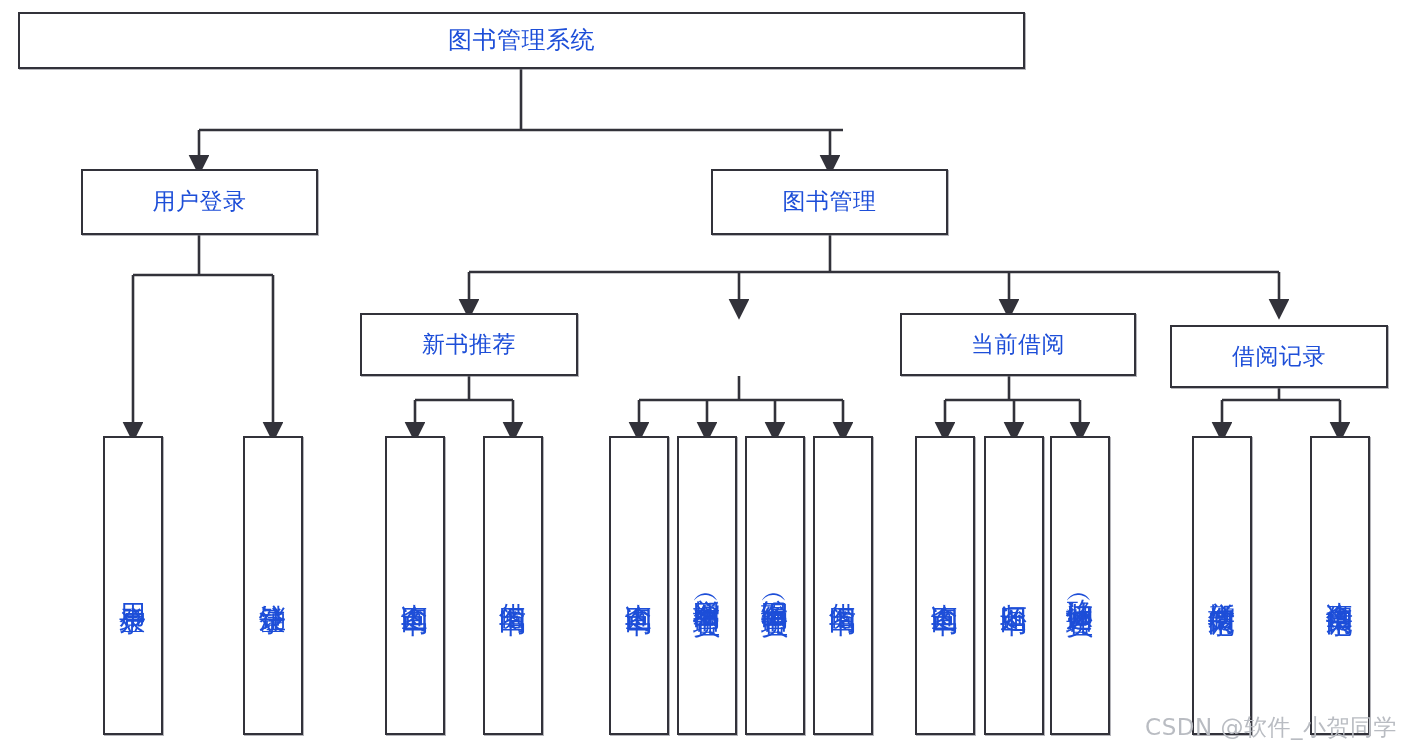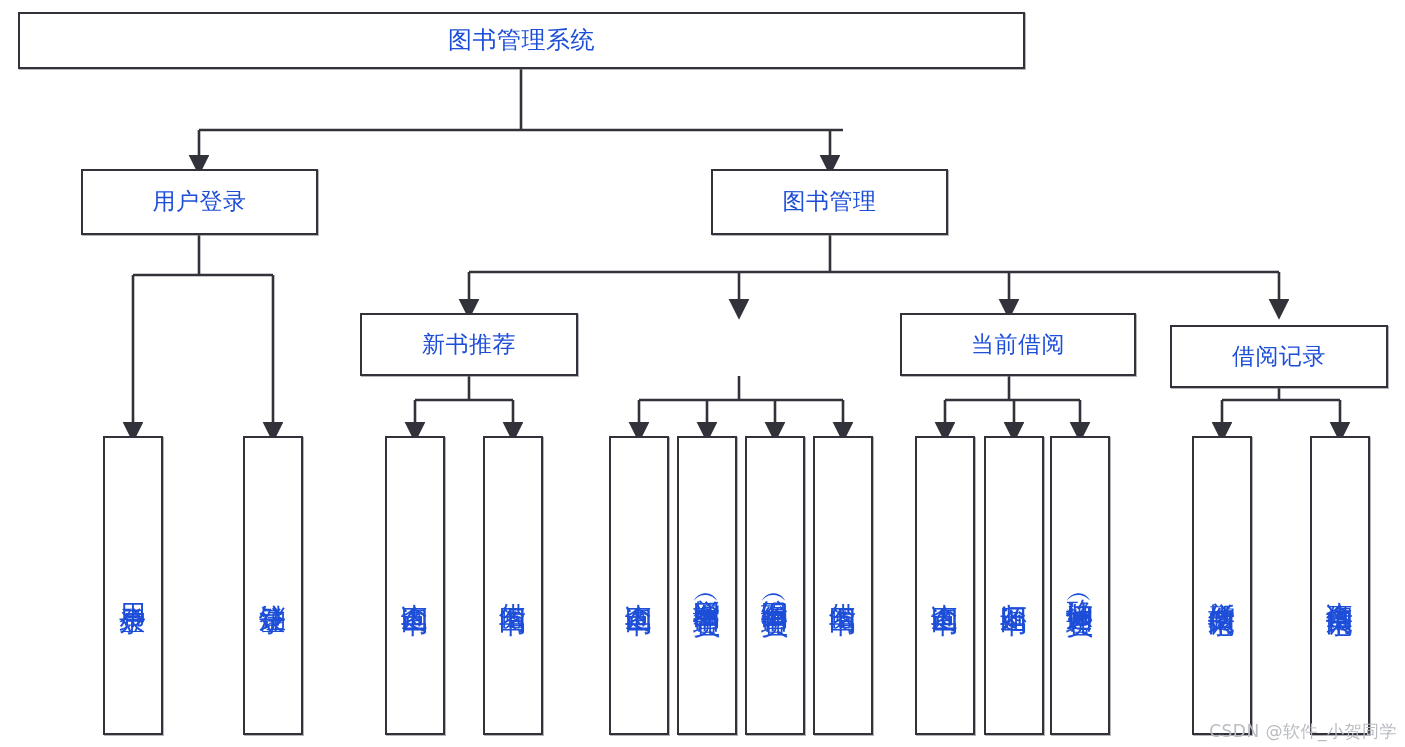--- a/index.html
+++ b/index.html
@@ -61,21 +61,21 @@
     font-size: 27px;
     line-height: 1.0;
     letter-spacing: 2px;
     white-space: nowrap;
     max-height: 284px;
   }
   #watermark {
     position: absolute;
     right: 8px;
     bottom: 4px;
-    font-size: 17px;
+    font-size: 23px;
     color: #b9bcc2;
     letter-spacing: 0.5px;
     white-space: nowrap;
     user-select: none;
   }
 </style>
 </head>
 <body>
 
 <div id="diagram-root">

